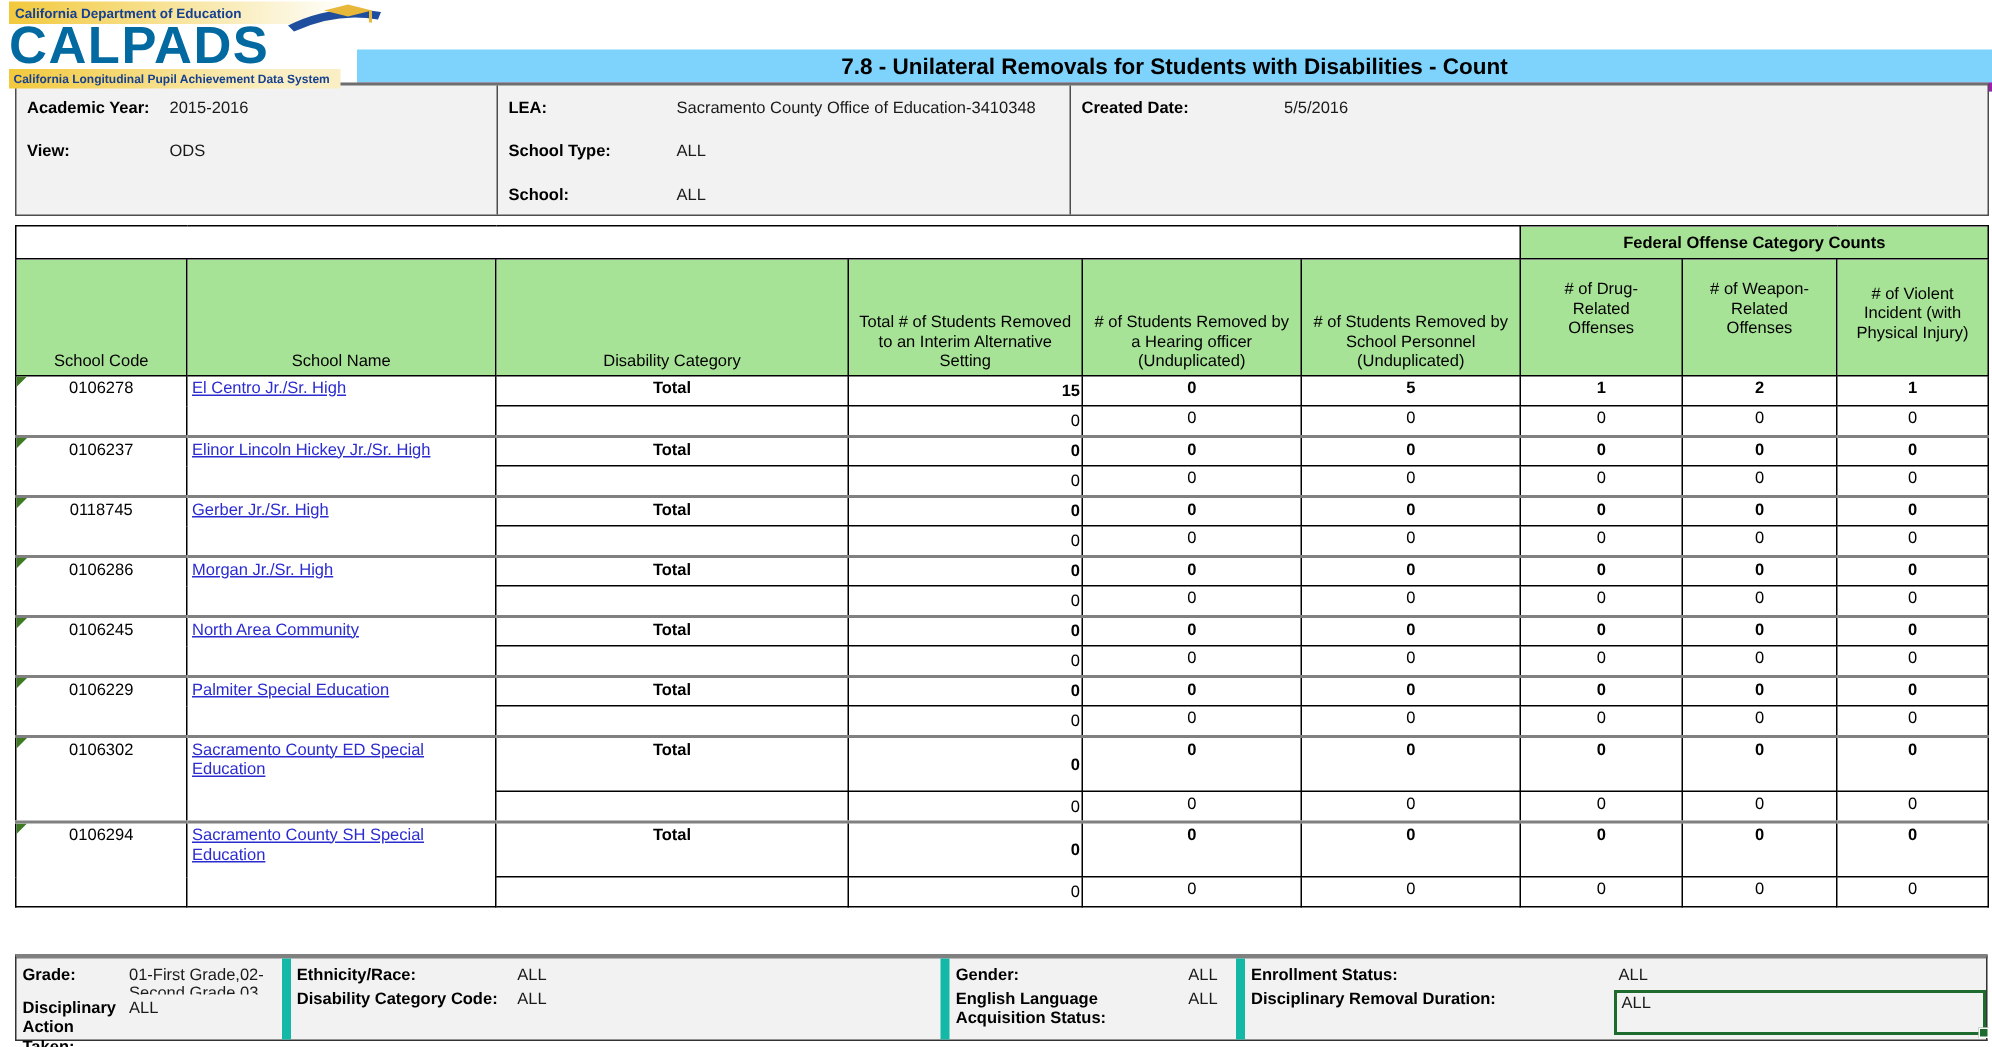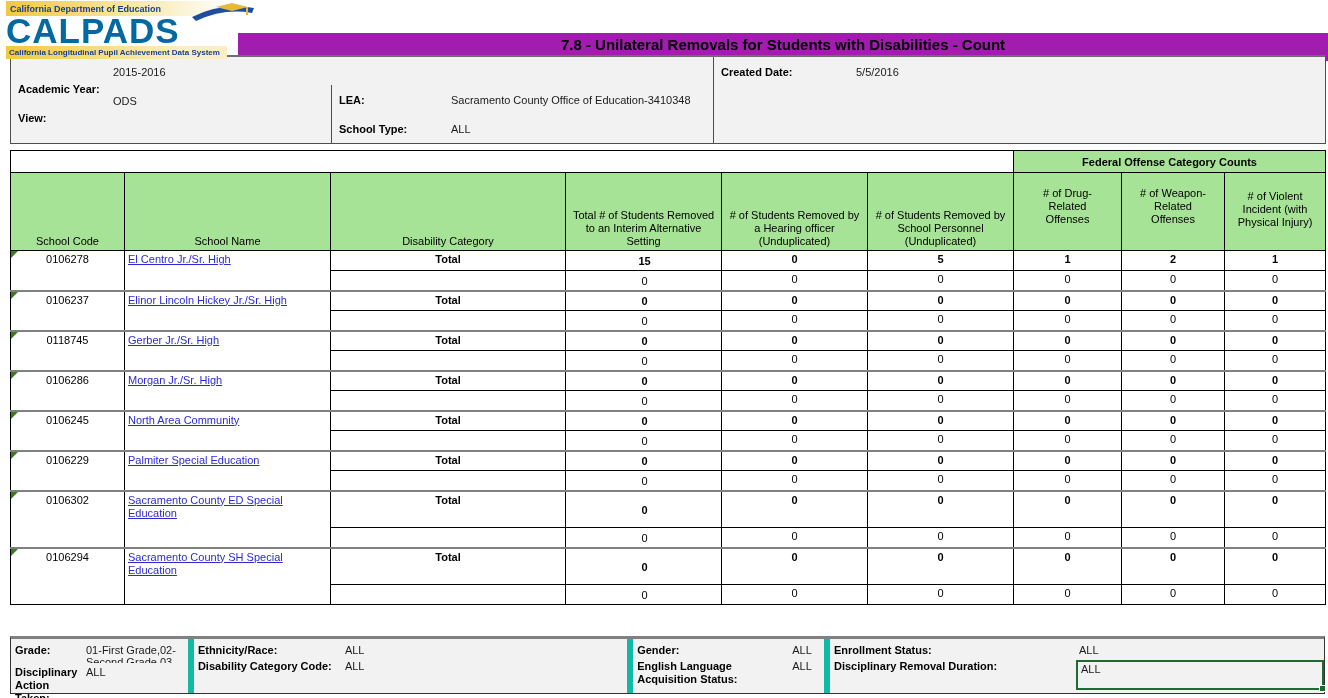--- a/index.html
+++ b/index.html
@@ -12,33 +12,33 @@
              background:linear-gradient(90deg,#F2C93C,#FAEFC4 70%,rgba(250,239,196,0));
              padding:3px 4px 2px;white-space:nowrap;}
   .logo-swoosh{position:absolute;right:-26px;top:-1px;}
   .logo-name{font-size:35px;font-weight:bold;color:#0369a1;line-height:30px;letter-spacing:1px;
              text-shadow:1px 1px 0 #fff;}
   .logo-tag{width:215px;font-size:8px;font-weight:bold;color:#17408F;
             background:linear-gradient(90deg,#F2C93C,#FAEFC4 80%);
             padding:2px 3px;white-space:nowrap;}
 
   
-  .title-bar{position:absolute;left:238px;right:0;top:33px;height:22px;background:#a21caf;
+  .title-bar{position:absolute;left:238px;right:0;top:33px;height:22px;background:#7dd3fc;
              border-bottom:6px solid #a21caf;display:flex;align-items:center;justify-content:center;}
   .title-text{font-size:15px;font-weight:bold;color:#000;}
 
   
   .info-panel{position:absolute;left:10px;right:2px;top:55px;height:89px;background:#F2F2F2;
               border:1px solid #4d4d4d;border-top:2px solid #6e6e6e;display:flex;box-sizing:border-box;}
   .isec{box-sizing:border-box;padding-top:2px;}
   .isec+.isec{border-left:1px solid #4d4d4d;}
-  .isec1{width:320px;}  .isec2{width:382px;margin-top:28px;}  .isec3{flex:1;}
+  .isec1{width:320px;}  .isec2{width:382px;}  .isec3{flex:1;}
   .irow{display:flex;height:29px;padding:7px 0 0 7px;box-sizing:border-box;}
   .ilabel{font-size:11px;font-weight:bold;color:#000;}
-  .isec1 .ilabel{width:95px;margin-top:17px;} .isec2 .ilabel{width:112px;} .isec3 .ilabel{width:135px;}
+  .isec1 .ilabel{width:95px;} .isec2 .ilabel{width:112px;} .isec3 .ilabel{width:135px;}
   .ivalue{font-size:11px;color:#1a1a1a;}
 
   
   table.report{position:absolute;left:10px;top:150px;width:1315px;border-collapse:collapse;
                table-layout:fixed;}
   table.report td,table.report th{border:1px solid #000;font-size:11px;color:#000;
                overflow:hidden;box-sizing:border-box;}
   tr.strip{height:22px;}
   td.strip-white{background:#fff;}
   th.banner{background:#A7E396;font-weight:bold;font-size:12px;text-align:center;}
@@ -49,21 +49,21 @@
   tr.head th.c8{vertical-align:middle;padding:0 6px 4px;}
   tr.total-row{height:20px;} tr.total-row.tall{height:37px;} tr.sub-row{height:20px;}
   tr.group-start td{border-top:2px solid #808080;}
   td.code{text-align:center;vertical-align:top;position:relative;padding-top:2px;}
   .tri{position:absolute;top:0;left:0;width:0;height:0;
        border-top:7px solid #3D7A21;border-right:7px solid transparent;}
   td.name{vertical-align:top;padding:2px 3px;line-height:13px;}
   td.name a{color:#2B2BD0;text-decoration:underline;}
   td.cat{text-align:center;vertical-align:top;padding-top:2px;}
   td.v{text-align:center;vertical-align:top;padding-top:2px;}
-  td.v.left{text-align:center;padding-left:3px;vertical-align:middle;}
+  td.v.left{text-align:right;padding-left:3px;vertical-align:middle;}
   tr.total-row td.cat,tr.total-row td.v{font-weight:bold;}
   tr.sub-row td.v{font-weight:normal;}
 
   
   .filter-bar{position:absolute;left:10px;top:636px;width:1315px;height:58px;background:#F2F2F2;
               border:1px solid #333;border-top:3px solid #808080;display:flex;box-sizing:border-box;justify-content:center;}
   .fsec{box-sizing:border-box;padding-top:2px;}
   .fsec+.fsec{border-left:6px solid #14b8a6;}
   .fsec1{width:178px;} .fsec2{width:442px;} .fsec3{width:198px;} .fsec4{flex:1;}
   .frow{display:flex;padding:3px 0 0 4px;}

